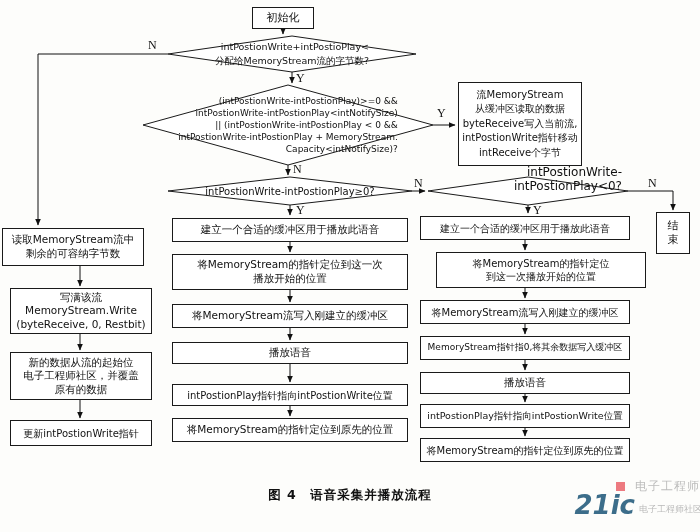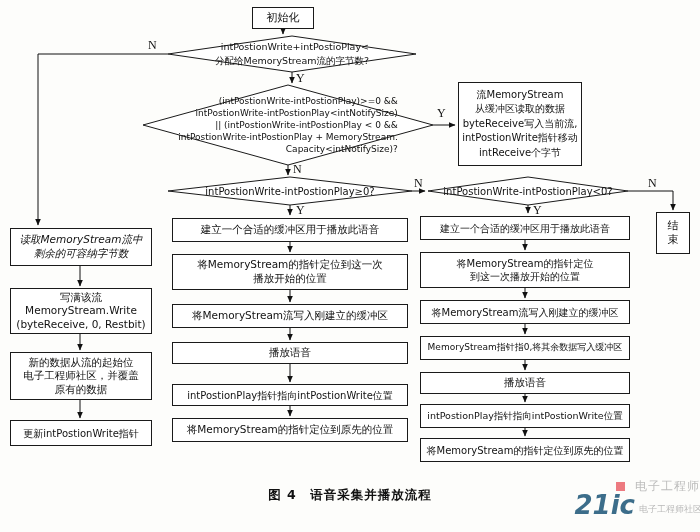--- a/index.html
+++ b/index.html
@@ -88,56 +88,56 @@
 
   <div class="node" style="left:458px;top:82px;width:124px;height:84px;font-size:10px;line-height:1.45;">流MemoryStream
 从缓冲区读取的数据
 byteReceive写入当前流,
 intPostionWrite指针移动
 intReceive个字节</div>
 
   <div class="node" style="left:656px;top:212px;width:34px;height:42px;font-size:11px;">结
 束</div>
 
-  <div class="node" style="left:10px;top:228px;width:142px;height:38px;font-style:italic;">读取MemoryStream流中
+  <div class="node" style="left:2px;top:228px;width:142px;height:38px;">读取MemoryStream流中
 剩余的可容纳字节数</div>
   <div class="node" style="left:10px;top:288px;width:142px;height:46px;">写满该流
 MemoryStream.Write
 (byteReceive, 0, Restbit)</div>
   <div class="node" style="left:10px;top:352px;width:142px;height:48px;">新的数据从流的起始位
 电子工程师社区，并覆盖
 原有的数据</div>
   <div class="node" style="left:10px;top:420px;width:142px;height:26px;font-size:10px;">更新intPostionWrite指针</div>
 
   <div class="node" style="left:172px;top:218px;width:236px;height:24px;">建立一个合适的缓冲区用于播放此语音</div>
   <div class="node" style="left:172px;top:254px;width:236px;height:36px;">将MemoryStream的指针定位到这一次
 播放开始的位置</div>
   <div class="node" style="left:172px;top:304px;width:236px;height:24px;">将MemoryStream流写入刚建立的缓冲区</div>
   <div class="node" style="left:172px;top:342px;width:236px;height:22px;">播放语音</div>
   <div class="node" style="left:172px;top:384px;width:236px;height:22px;font-size:10px;">intPostionPlay指针指向intPostionWrite位置</div>
   <div class="node" style="left:172px;top:418px;width:236px;height:24px;">将MemoryStream的指针定位到原先的位置</div>
 
   <div class="node" style="left:420px;top:216px;width:210px;height:24px;font-size:10px;">建立一个合适的缓冲区用于播放此语音</div>
-  <div class="node" style="left:420px;top:252px;width:210px;height:36px;font-size:10px;">将MemoryStream的指针定位
+  <div class="node" style="left:436px;top:252px;width:210px;height:36px;font-size:10px;">将MemoryStream的指针定位
 到这一次播放开始的位置</div>
   <div class="node" style="left:420px;top:300px;width:210px;height:24px;font-size:10px;">将MemoryStream流写入刚建立的缓冲区</div>
   <div class="node" style="left:420px;top:336px;width:210px;height:24px;font-size:9px;">MemoryStream指针指0,将其余数据写入缓冲区</div>
   <div class="node" style="left:420px;top:372px;width:210px;height:22px;">播放语音</div>
   <div class="node" style="left:420px;top:404px;width:210px;height:24px;font-size:9.5px;">intPostionPlay指针指向intPostionWrite位置</div>
   <div class="node" style="left:420px;top:438px;width:210px;height:24px;font-size:10px;">将MemoryStream的指针定位到原先的位置</div>
 
   <div class="dtext" style="left:176px;top:39px;width:232px;height:30px;font-size:9.5px;line-height:14px;">intPostionWrite+intPostioPlay&lt;
 分配给MemoryStream流的字节数?</div>
   <div class="dtext" style="left:162px;top:95px;width:252px;height:60px;font-size:9px;line-height:12.2px;">(intPostionWrite-intPostionPlay)&gt;=0 &amp;&amp;
 intPostionWrite-intPostionPlay&lt;intNotifySize)
 || (intPostionWrite-intPostionPlay &lt; 0 &amp;&amp;
 intPostionWrite-intPostionPlay + MemoryStream.
 Capacity&lt;intNotifySize)?</div>
   <div class="dtext" style="left:186px;top:184px;width:208px;height:14px;font-size:10px;">intPostionWrite-intPostionPlay≥0?</div>
-  <div class="dtext" style="left:434px;top:184px;width:188px;height:14px;font-size:10px;">intPostionWrite-intPostionPlay&lt;0?</div>
+  <div class="dtext" style="left:434px;top:172px;width:188px;height:14px;font-size:12px;">intPostionWrite-intPostionPlay&lt;0?</div>
 
   <div class="yn" style="left:148px;top:38px;">N</div>
   <div class="yn" style="left:296px;top:71px;">Y</div>
   <div class="yn" style="left:437px;top:106px;">Y</div>
   <div class="yn" style="left:293px;top:162px;">N</div>
   <div class="yn" style="left:296px;top:203px;">Y</div>
   <div class="yn" style="left:414px;top:176px;">N</div>
   <div class="yn" style="left:533px;top:203px;">Y</div>
   <div class="yn" style="left:648px;top:176px;">N</div>
 

